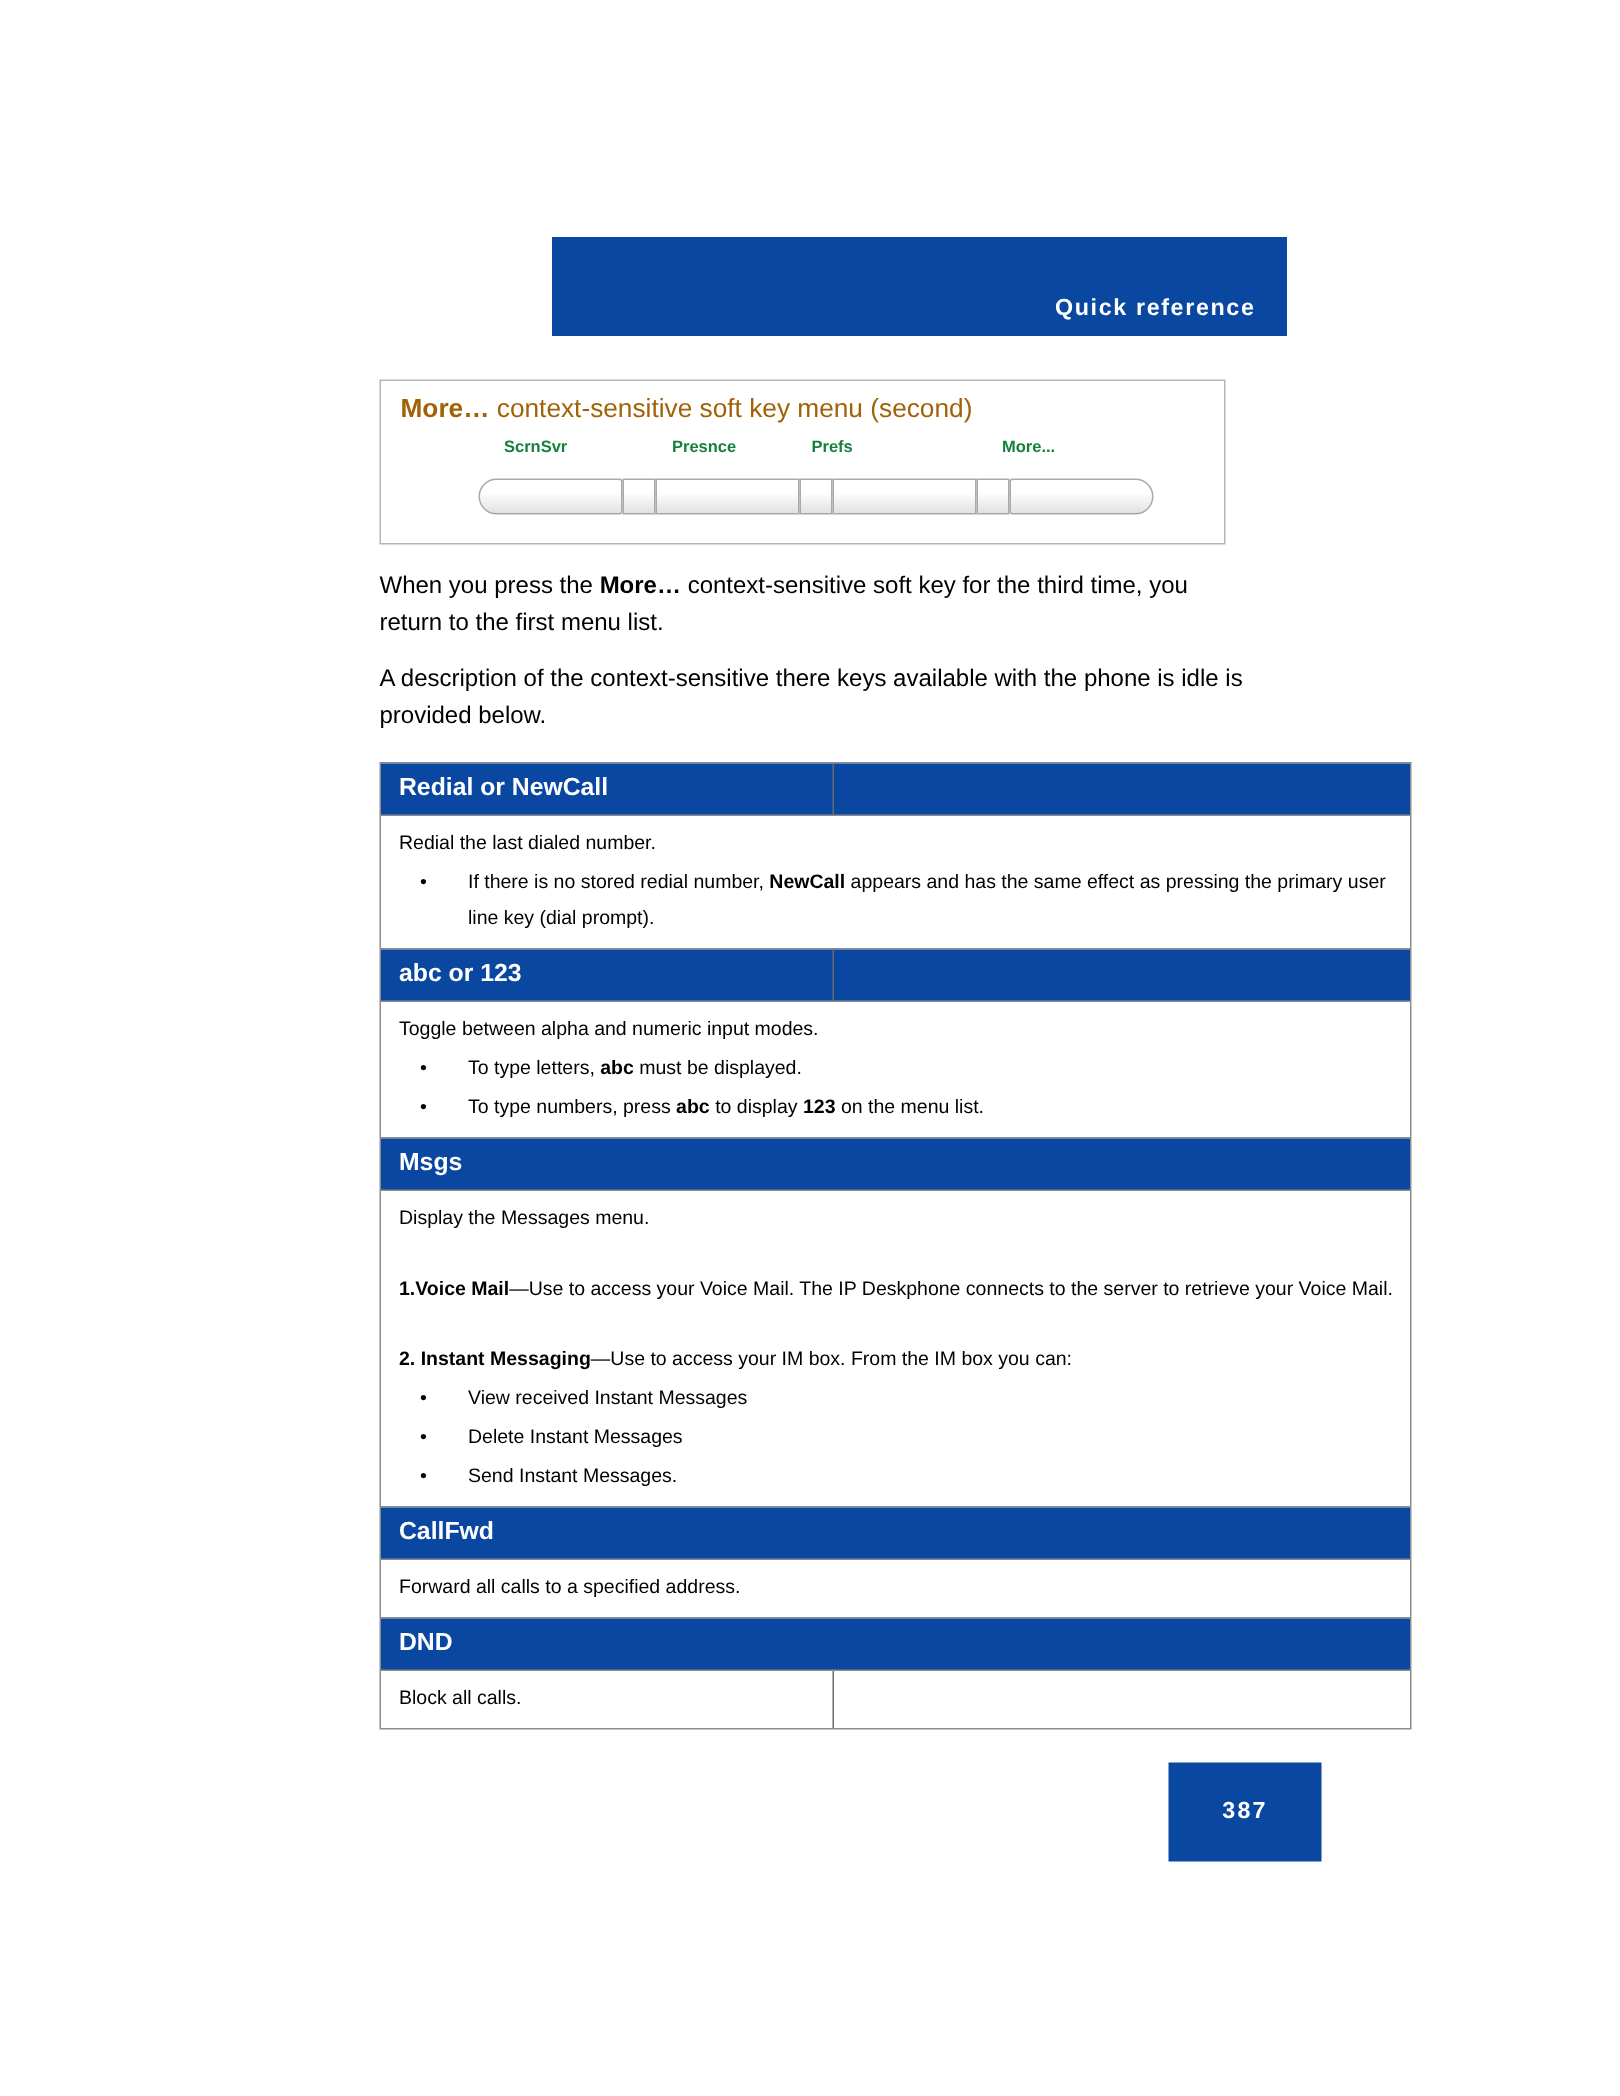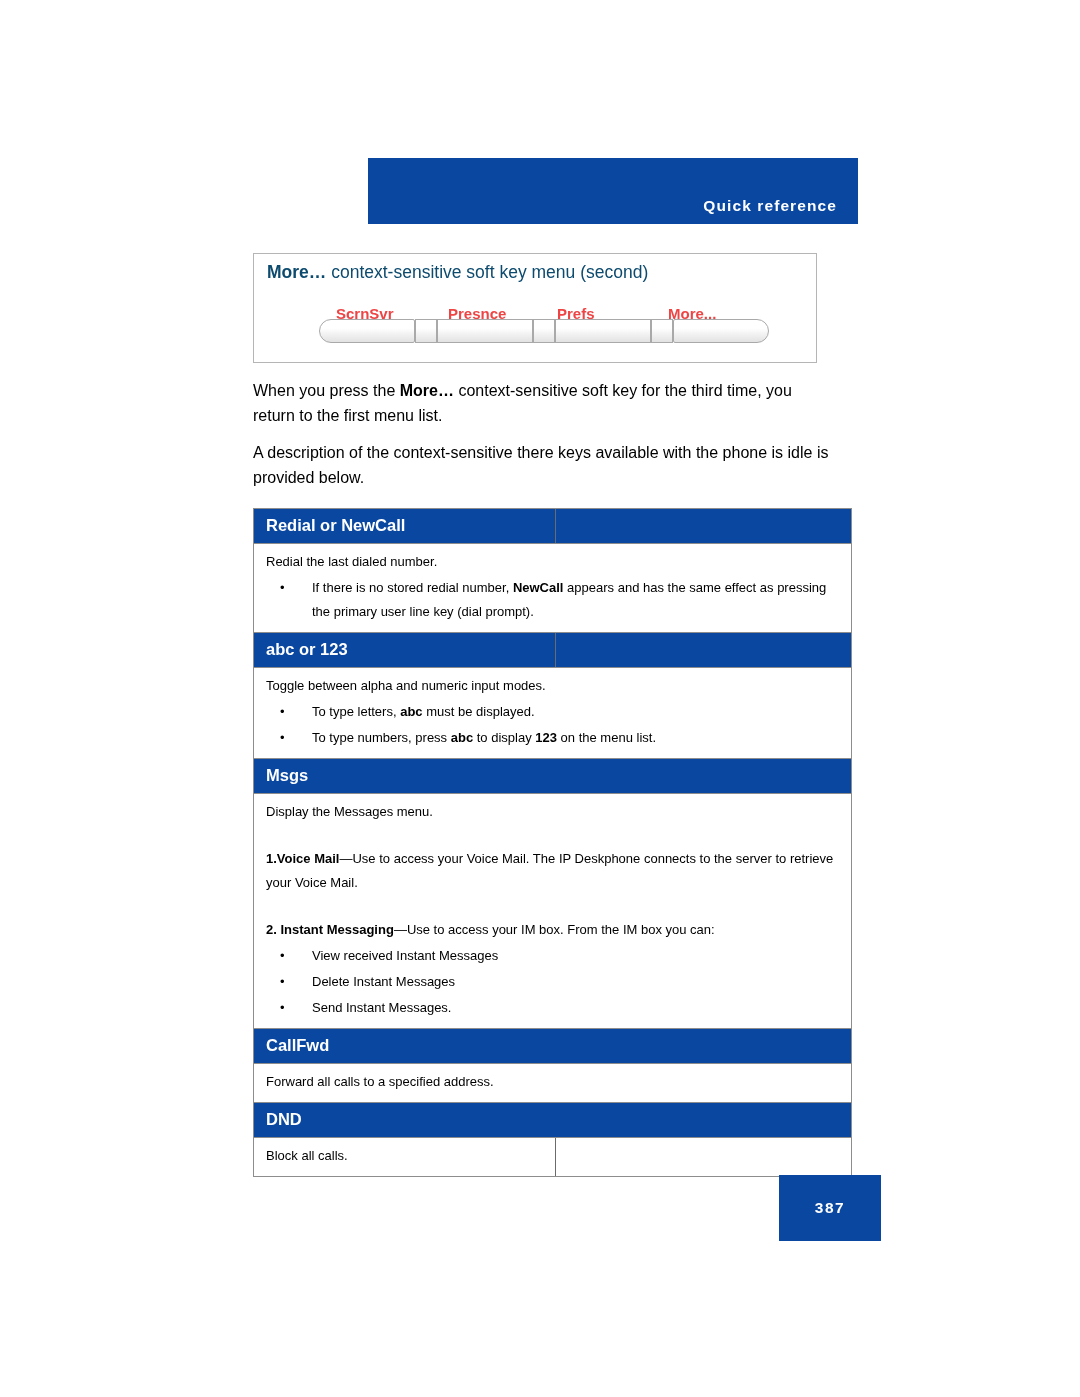--- a/index.html
+++ b/index.html
@@ -45,43 +45,42 @@
     height: 110px;
     border: 1px solid #b5b5b5;
     box-sizing: border-box;
     background: #ffffff;
   }
   .softkey-caption {
     position: absolute;
     left: 13px;
     top: 8px;
     font-size: 17.5px;
-    color: #0c4a6e;
+    color: #a16207;
     white-space: nowrap;
   }
   .softkey-caption b { font-weight: bold; }
 
   .softkey-labels {
     position: absolute;
     left: 0;
     top: 38px;
     width: 100%;
     height: 22px;
   }
   .softkey-labels span {
     position: absolute;
-    font-size: 15px;
-    font-weight: bold;
-    color: #ef4444;
+    font-size: 11px;
+    font-weight: bold;
+    color: #15803d;
     white-space: nowrap;
-    margin-top: 13px;
   }
   .sk-l0 { left: 82px; }
   .sk-l1 { left: 194px; }
-  .sk-l2 { left: 303px; }
+  .sk-l2 { left: 287px; }
   .sk-l3 { left: 414px; }
 
   
   .key-strip {
     position: absolute;
     left: 65px;
     top: 65px;
     width: 408px;
     height: 24px;
     display: flex;
@@ -109,21 +108,21 @@
   }
   .para b { font-weight: bold; }
   .para-1 { top: 378px; }
   .para-2 { top: 440px; }
 
   
   .desc-table {
     position: absolute;
     left: 253px;
     top: 508px;
-    width: 599px;
+    width: 688px;
     border: 1px solid #8d8d8d;
     box-sizing: border-box;
     background: #ffffff;
   }
   .row-head {
     position: relative;
     background: #0a47a0;
     color: #ffffff;
     font-size: 16.5px;
     font-weight: bold;

